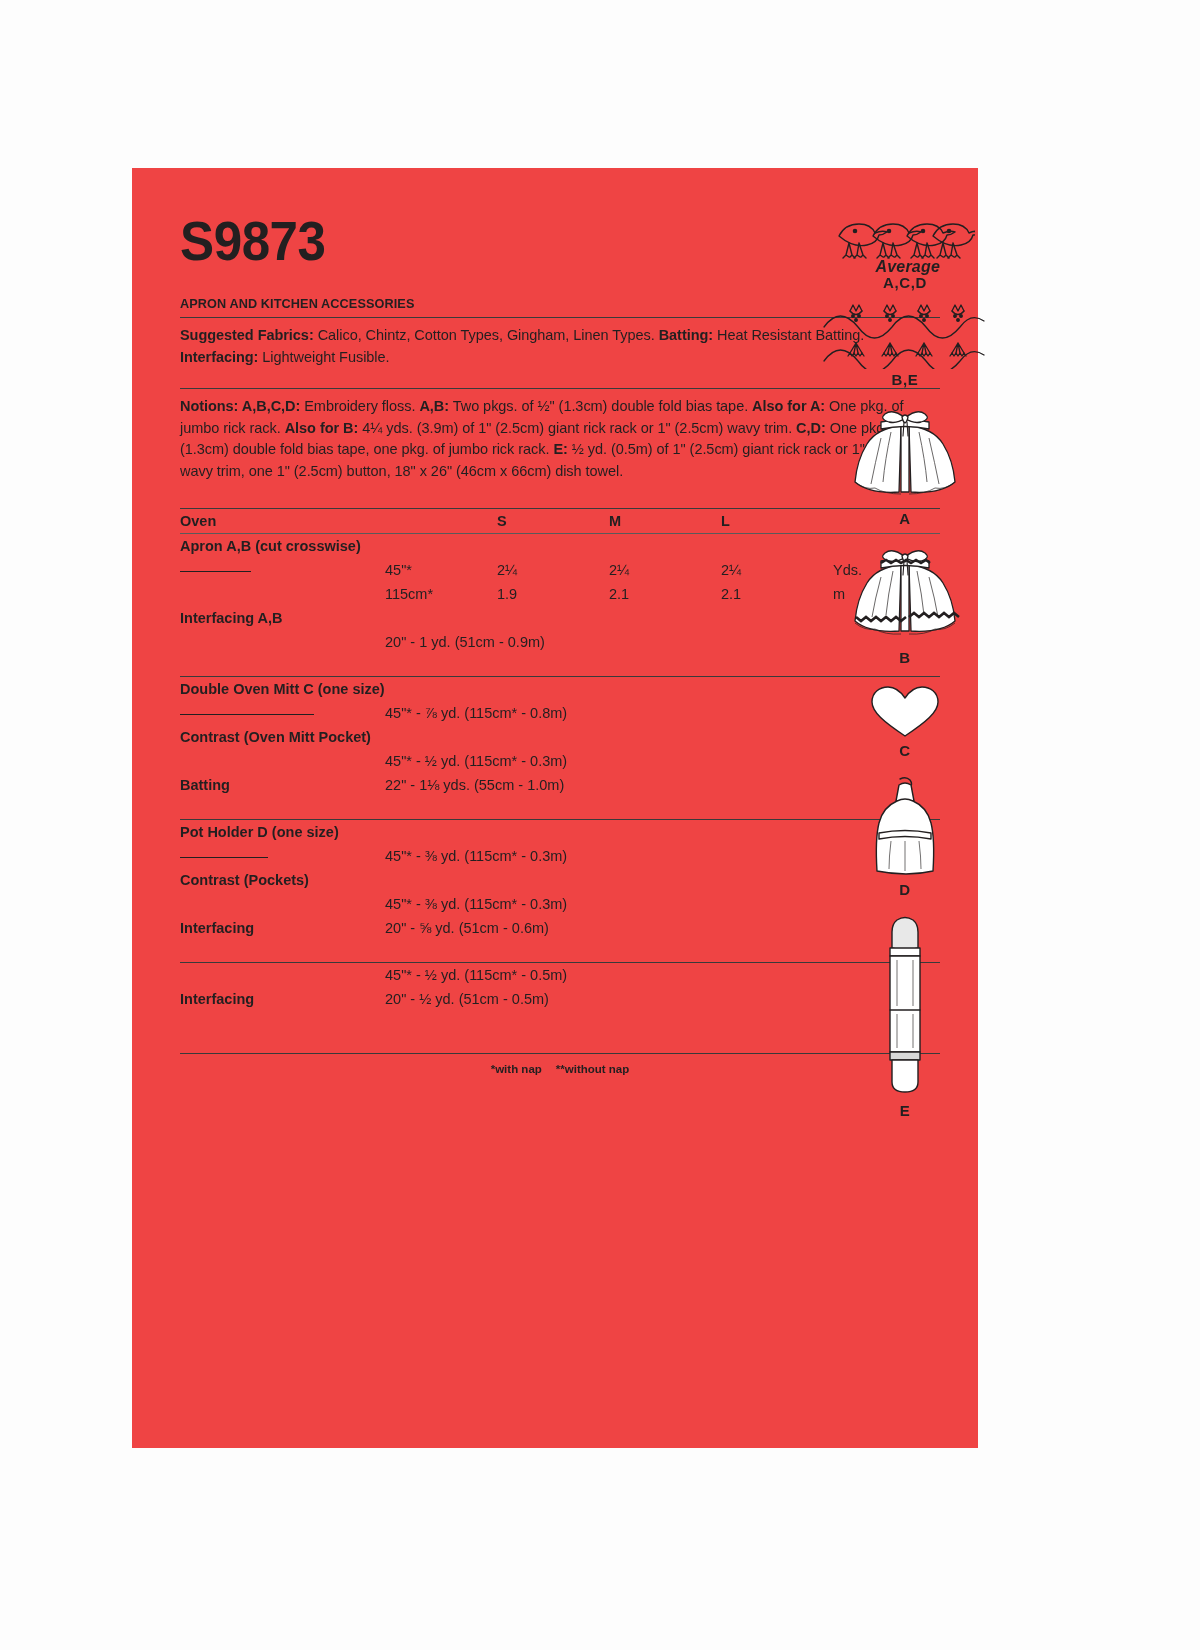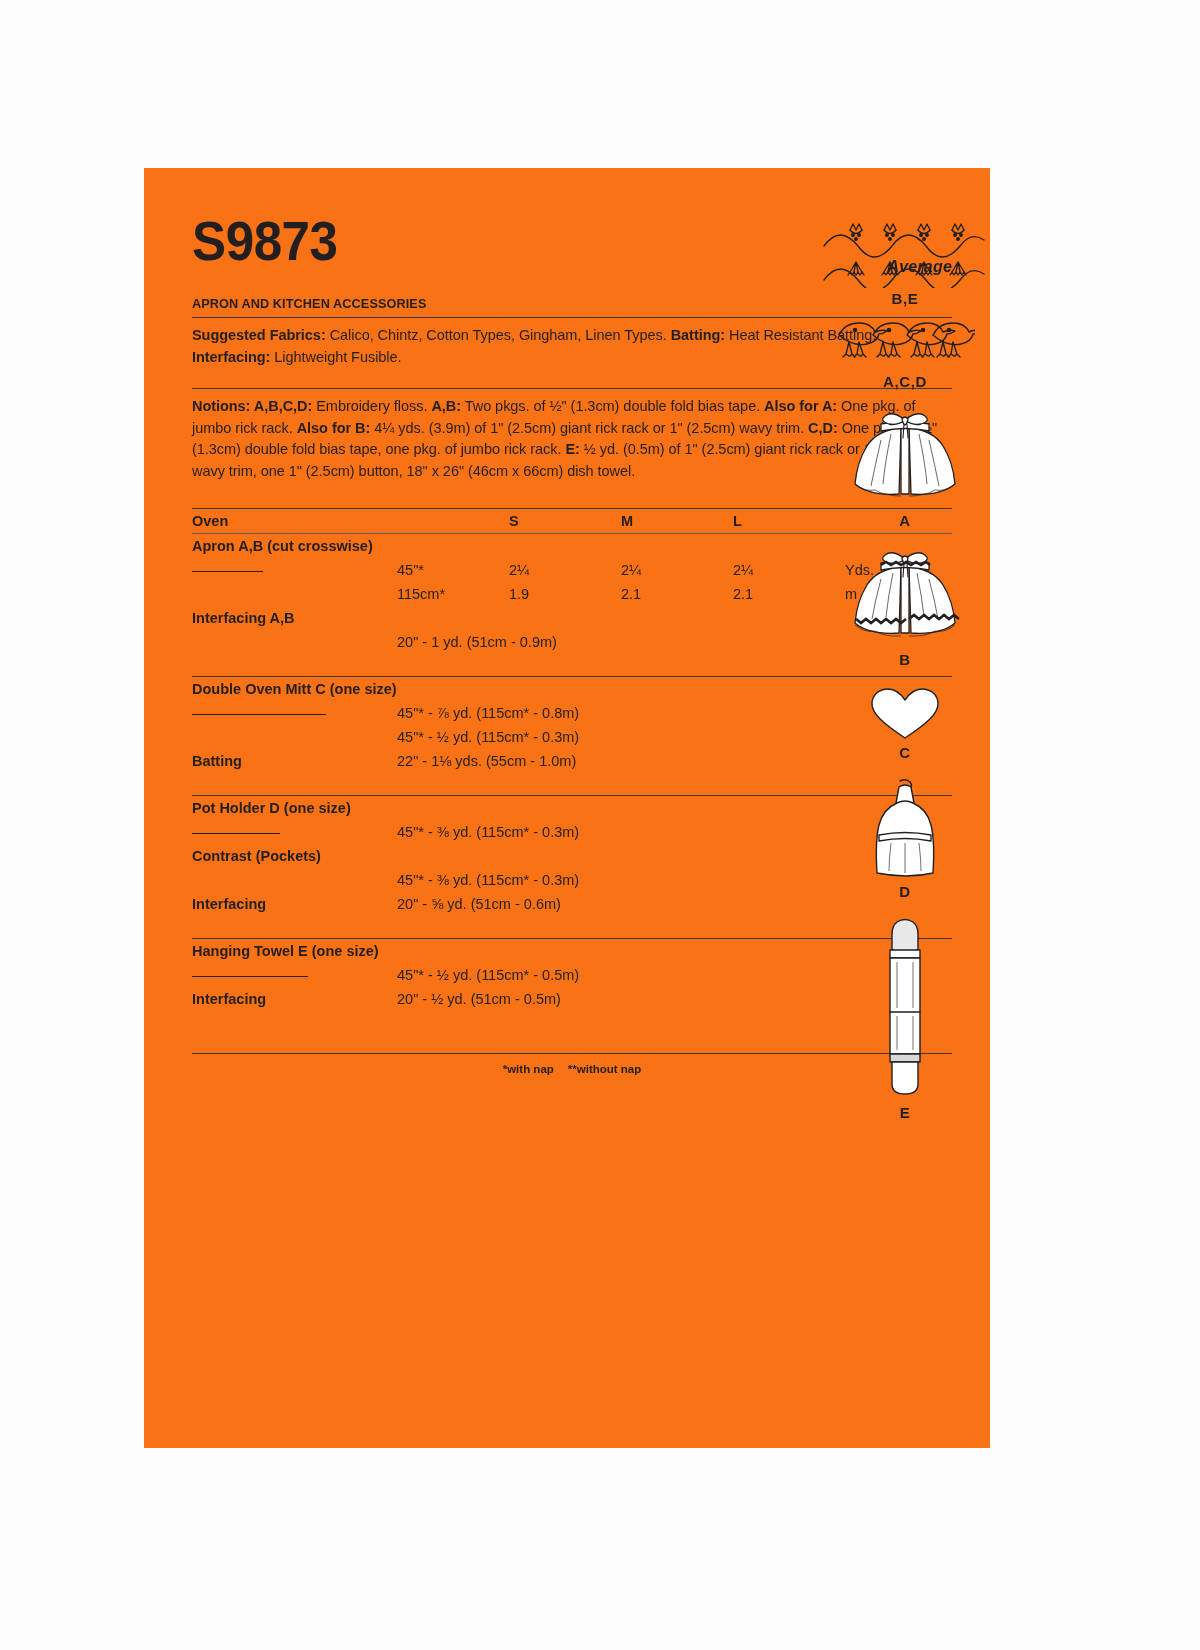--- a/index.html
+++ b/index.html
@@ -12,25 +12,25 @@
     height: 1650px;
     font-family: "Liberation Sans", sans-serif;
     color: #231f20;
     position: relative;
     overflow: hidden;
   }
 
   
   .sheet {
     position: absolute;
-    left: 144px;
+    left: 132px;
     top: 168px;
     width: 846px;
     height: 1280px;
-    background: #f97316;
+    background: #ef4444;
     box-shadow: 0 0 0 0 transparent;
     text-decoration: underline;
   }
   .page-bg {
     position: absolute;
     left: 0; top: 0;
     width: 1200px; height: 1650px;
     background: #fdfdfd;
   }
 
@@ -239,20 +239,23 @@
     <table class="chart">
       <tbody>
         <tr>
           <td colspan="6"><span class="uline-seg">Double Oven Mitt C</span><span class="bold"> (one size)</span></td>
         </tr>
         <tr>
           <td class="c-label"></td>
           <td colspan="5">45"* - ⅞ yd. (115cm* -  0.8m)</td>
         </tr>
         <tr>
+          <td class="c-label bold" colspan="6">Contrast (Oven Mitt Pocket)</td>
+        </tr>
+        <tr>
           <td class="c-label"></td>
           <td colspan="5">45"* - ½ yd. (115cm* - 0.3m)</td>
         </tr>
         <tr>
           <td class="c-label bold">Batting</td>
           <td colspan="5">22" - 1⅛ yds. (55cm -  1.0m)</td>
         </tr>
       </tbody>
     </table>
 
@@ -280,23 +283,20 @@
           <td colspan="5">20" - ⅝ yd. (51cm - 0.6m)</td>
         </tr>
       </tbody>
     </table>
 
     <div class="spacer-22"></div>
     <hr class="sec-rule">
 
     <table class="chart">
       <tbody>
-        <tr>
-          <td colspan="6"><span class="uline-seg">Hanging Towel E</span><span class="bold"> (one size)</span></td>
-        </tr>
         <tr>
           <td class="c-label"></td>
           <td colspan="5">45"* - ½ yd. (115cm* - 0.5m)</td>
         </tr>
         <tr>
           <td class="c-label bold">Interfacing</td>
           <td colspan="5">20" - ½ yd. (51cm - 0.5m)</td>
         </tr>
       </tbody>
     </table>
@@ -304,80 +304,20 @@
     <div class="spacer-26"></div>
     <div class="spacer-16"></div>
     <hr class="sec-rule">
 
     <div class="footnote"><span>*with nap</span><span class="gap"></span><span>**without nap</span></div>
 
   </div>
 </div>
 
 <div class="illus-col">
-
-  <div class="illus" style="margin-top:8px;">
-    <svg width="166" height="70" viewBox="0 0 166 70">
-      <g fill="none" stroke="#231f20" stroke-width="1.3" stroke-linecap="round" stroke-linejoin="round">
-
-        <path d="M2 28 q16 -22 34 0 q16 22 34 0 q16 -22 34 0 q16 22 34 0 q11 -15 24 -6"></path>
-        <g>
-          <g transform="translate(28,6)">
-            <path d="M0 6 l3 -6 l3 6 l3 -6 l3 6"></path>
-            <path d="M0 6 q6 7 12 0"></path>
-            <circle cx="3" cy="11" r="1.3" fill="#231f20"></circle>
-            <circle cx="9" cy="11" r="1.3" fill="#231f20"></circle>
-            <circle cx="6" cy="15" r="1.3" fill="#231f20"></circle>
-          </g>
-          <g transform="translate(62,6)">
-            <path d="M0 6 l3 -6 l3 6 l3 -6 l3 6"></path>
-            <path d="M0 6 q6 7 12 0"></path>
-            <circle cx="3" cy="11" r="1.3" fill="#231f20"></circle>
-            <circle cx="9" cy="11" r="1.3" fill="#231f20"></circle>
-            <circle cx="6" cy="15" r="1.3" fill="#231f20"></circle>
-          </g>
-          <g transform="translate(96,6)">
-            <path d="M0 6 l3 -6 l3 6 l3 -6 l3 6"></path>
-            <path d="M0 6 q6 7 12 0"></path>
-            <circle cx="3" cy="11" r="1.3" fill="#231f20"></circle>
-            <circle cx="9" cy="11" r="1.3" fill="#231f20"></circle>
-            <circle cx="6" cy="15" r="1.3" fill="#231f20"></circle>
-          </g>
-          <g transform="translate(130,6)">
-            <path d="M0 6 l3 -6 l3 6 l3 -6 l3 6"></path>
-            <path d="M0 6 q6 7 12 0"></path>
-            <circle cx="3" cy="11" r="1.3" fill="#231f20"></circle>
-            <circle cx="9" cy="11" r="1.3" fill="#231f20"></circle>
-            <circle cx="6" cy="15" r="1.3" fill="#231f20"></circle>
-          </g>
-        </g>
-
-        <path d="M2 62 q16 -22 34 0 q16 22 34 0 q16 -22 34 0 q16 22 34 0 q11 -15 24 -6"></path>
-        <g>
-          <g transform="translate(28,44)">
-            <path d="M6 0 l-6 10 M6 0 l-2 10 M6 0 l2 10 M6 0 l6 10"></path>
-            <path d="M0 10 l-2 3 M0 10 l2 3 M4 10 l-2 3 M4 10 l2 3 M8 10 l-2 3 M8 10 l2 3 M12 10 l-2 3 M12 10 l2 3"></path>
-          </g>
-          <g transform="translate(62,44)">
-            <path d="M6 0 l-6 10 M6 0 l-2 10 M6 0 l2 10 M6 0 l6 10"></path>
-            <path d="M0 10 l-2 3 M0 10 l2 3 M4 10 l-2 3 M4 10 l2 3 M8 10 l-2 3 M8 10 l2 3 M12 10 l-2 3 M12 10 l2 3"></path>
-          </g>
-          <g transform="translate(96,44)">
-            <path d="M6 0 l-6 10 M6 0 l-2 10 M6 0 l2 10 M6 0 l6 10"></path>
-            <path d="M0 10 l-2 3 M0 10 l2 3 M4 10 l-2 3 M4 10 l2 3 M8 10 l-2 3 M8 10 l2 3 M12 10 l-2 3 M12 10 l2 3"></path>
-          </g>
-          <g transform="translate(130,44)">
-            <path d="M6 0 l-6 10 M6 0 l-2 10 M6 0 l2 10 M6 0 l6 10"></path>
-            <path d="M0 10 l-2 3 M0 10 l2 3 M4 10 l-2 3 M4 10 l2 3 M8 10 l-2 3 M8 10 l2 3 M12 10 l-2 3 M12 10 l2 3"></path>
-          </g>
-        </g>
-      </g>
-    </svg>
-    <div class="illus-label">B,E</div>
-  </div>
 
   <div class="illus">
     <svg width="140" height="62" viewBox="0 0 140 62">
       <g fill="none" stroke="#231f20" stroke-width="1.4" stroke-linecap="round" stroke-linejoin="round">
         <g>
           <path d="M4 26 q6 -12 20 -12 q12 0 16 9 q7 -3 12 -1 q-4 3 -8 3 q-2 8 -12 10 q-14 3 -28 -9z"></path>
           <circle cx="20" cy="21" r="1.6" fill="#231f20"></circle>
           <path d="M14 33 l-3 12 M14 33 l3 12 M11 45 l-3 3 M11 45 l3 2 M17 45 l3 3 M17 45 l-2 2"></path>
           <path d="M24 33 l-2 12 M24 33 l4 12 M22 45 l-3 3 M22 45 l3 2 M28 45 l3 3 M28 45 l-2 2"></path>
         </g>
@@ -397,20 +337,80 @@
           <path d="M4 26 q6 -12 20 -12 q12 0 16 9 q7 -3 12 -1 q-4 3 -8 3 q-2 8 -12 10 q-14 3 -28 -9z"></path>
           <circle cx="20" cy="21" r="1.6" fill="#231f20"></circle>
           <path d="M14 33 l-3 12 M14 33 l3 12 M11 45 l-3 3 M11 45 l3 2 M17 45 l3 3 M17 45 l-2 2"></path>
           <path d="M24 33 l-2 12 M24 33 l4 12 M22 45 l-3 3 M22 45 l3 2 M28 45 l3 3 M28 45 l-2 2"></path>
         </g>
       </g>
     </svg>
     <div class="illus-label">A,C,D</div>
   </div>
 
+  <div class="illus" style="margin-top:8px;">
+    <svg width="166" height="70" viewBox="0 0 166 70">
+      <g fill="none" stroke="#231f20" stroke-width="1.3" stroke-linecap="round" stroke-linejoin="round">
+
+        <path d="M2 28 q16 -22 34 0 q16 22 34 0 q16 -22 34 0 q16 22 34 0 q11 -15 24 -6"></path>
+        <g>
+          <g transform="translate(28,6)">
+            <path d="M0 6 l3 -6 l3 6 l3 -6 l3 6"></path>
+            <path d="M0 6 q6 7 12 0"></path>
+            <circle cx="3" cy="11" r="1.3" fill="#231f20"></circle>
+            <circle cx="9" cy="11" r="1.3" fill="#231f20"></circle>
+            <circle cx="6" cy="15" r="1.3" fill="#231f20"></circle>
+          </g>
+          <g transform="translate(62,6)">
+            <path d="M0 6 l3 -6 l3 6 l3 -6 l3 6"></path>
+            <path d="M0 6 q6 7 12 0"></path>
+            <circle cx="3" cy="11" r="1.3" fill="#231f20"></circle>
+            <circle cx="9" cy="11" r="1.3" fill="#231f20"></circle>
+            <circle cx="6" cy="15" r="1.3" fill="#231f20"></circle>
+          </g>
+          <g transform="translate(96,6)">
+            <path d="M0 6 l3 -6 l3 6 l3 -6 l3 6"></path>
+            <path d="M0 6 q6 7 12 0"></path>
+            <circle cx="3" cy="11" r="1.3" fill="#231f20"></circle>
+            <circle cx="9" cy="11" r="1.3" fill="#231f20"></circle>
+            <circle cx="6" cy="15" r="1.3" fill="#231f20"></circle>
+          </g>
+          <g transform="translate(130,6)">
+            <path d="M0 6 l3 -6 l3 6 l3 -6 l3 6"></path>
+            <path d="M0 6 q6 7 12 0"></path>
+            <circle cx="3" cy="11" r="1.3" fill="#231f20"></circle>
+            <circle cx="9" cy="11" r="1.3" fill="#231f20"></circle>
+            <circle cx="6" cy="15" r="1.3" fill="#231f20"></circle>
+          </g>
+        </g>
+
+        <path d="M2 62 q16 -22 34 0 q16 22 34 0 q16 -22 34 0 q16 22 34 0 q11 -15 24 -6"></path>
+        <g>
+          <g transform="translate(28,44)">
+            <path d="M6 0 l-6 10 M6 0 l-2 10 M6 0 l2 10 M6 0 l6 10"></path>
+            <path d="M0 10 l-2 3 M0 10 l2 3 M4 10 l-2 3 M4 10 l2 3 M8 10 l-2 3 M8 10 l2 3 M12 10 l-2 3 M12 10 l2 3"></path>
+          </g>
+          <g transform="translate(62,44)">
+            <path d="M6 0 l-6 10 M6 0 l-2 10 M6 0 l2 10 M6 0 l6 10"></path>
+            <path d="M0 10 l-2 3 M0 10 l2 3 M4 10 l-2 3 M4 10 l2 3 M8 10 l-2 3 M8 10 l2 3 M12 10 l-2 3 M12 10 l2 3"></path>
+          </g>
+          <g transform="translate(96,44)">
+            <path d="M6 0 l-6 10 M6 0 l-2 10 M6 0 l2 10 M6 0 l6 10"></path>
+            <path d="M0 10 l-2 3 M0 10 l2 3 M4 10 l-2 3 M4 10 l2 3 M8 10 l-2 3 M8 10 l2 3 M12 10 l-2 3 M12 10 l2 3"></path>
+          </g>
+          <g transform="translate(130,44)">
+            <path d="M6 0 l-6 10 M6 0 l-2 10 M6 0 l2 10 M6 0 l6 10"></path>
+            <path d="M0 10 l-2 3 M0 10 l2 3 M4 10 l-2 3 M4 10 l2 3 M8 10 l-2 3 M8 10 l2 3 M12 10 l-2 3 M12 10 l2 3"></path>
+          </g>
+        </g>
+      </g>
+    </svg>
+    <div class="illus-label">B,E</div>
+  </div>
+
   <div class="illus" style="margin-top:16px;">
     <svg width="116" height="104" viewBox="0 0 116 104">
       <g fill="#ffffff" stroke="#231f20" stroke-width="1.3" stroke-linejoin="round" stroke-linecap="round">
 
         <path d="M54 22 q-24 2 -34 18 q-10 16 -12 38 q14 12 44 10 l2 -66z"></path>
 
         <path d="M62 22 q24 2 34 18 q10 16 12 38 q-14 12 -44 10 l-2 -66z"></path>
 
         <path d="M54 22 h8 v66 h-8z"></path>
 

